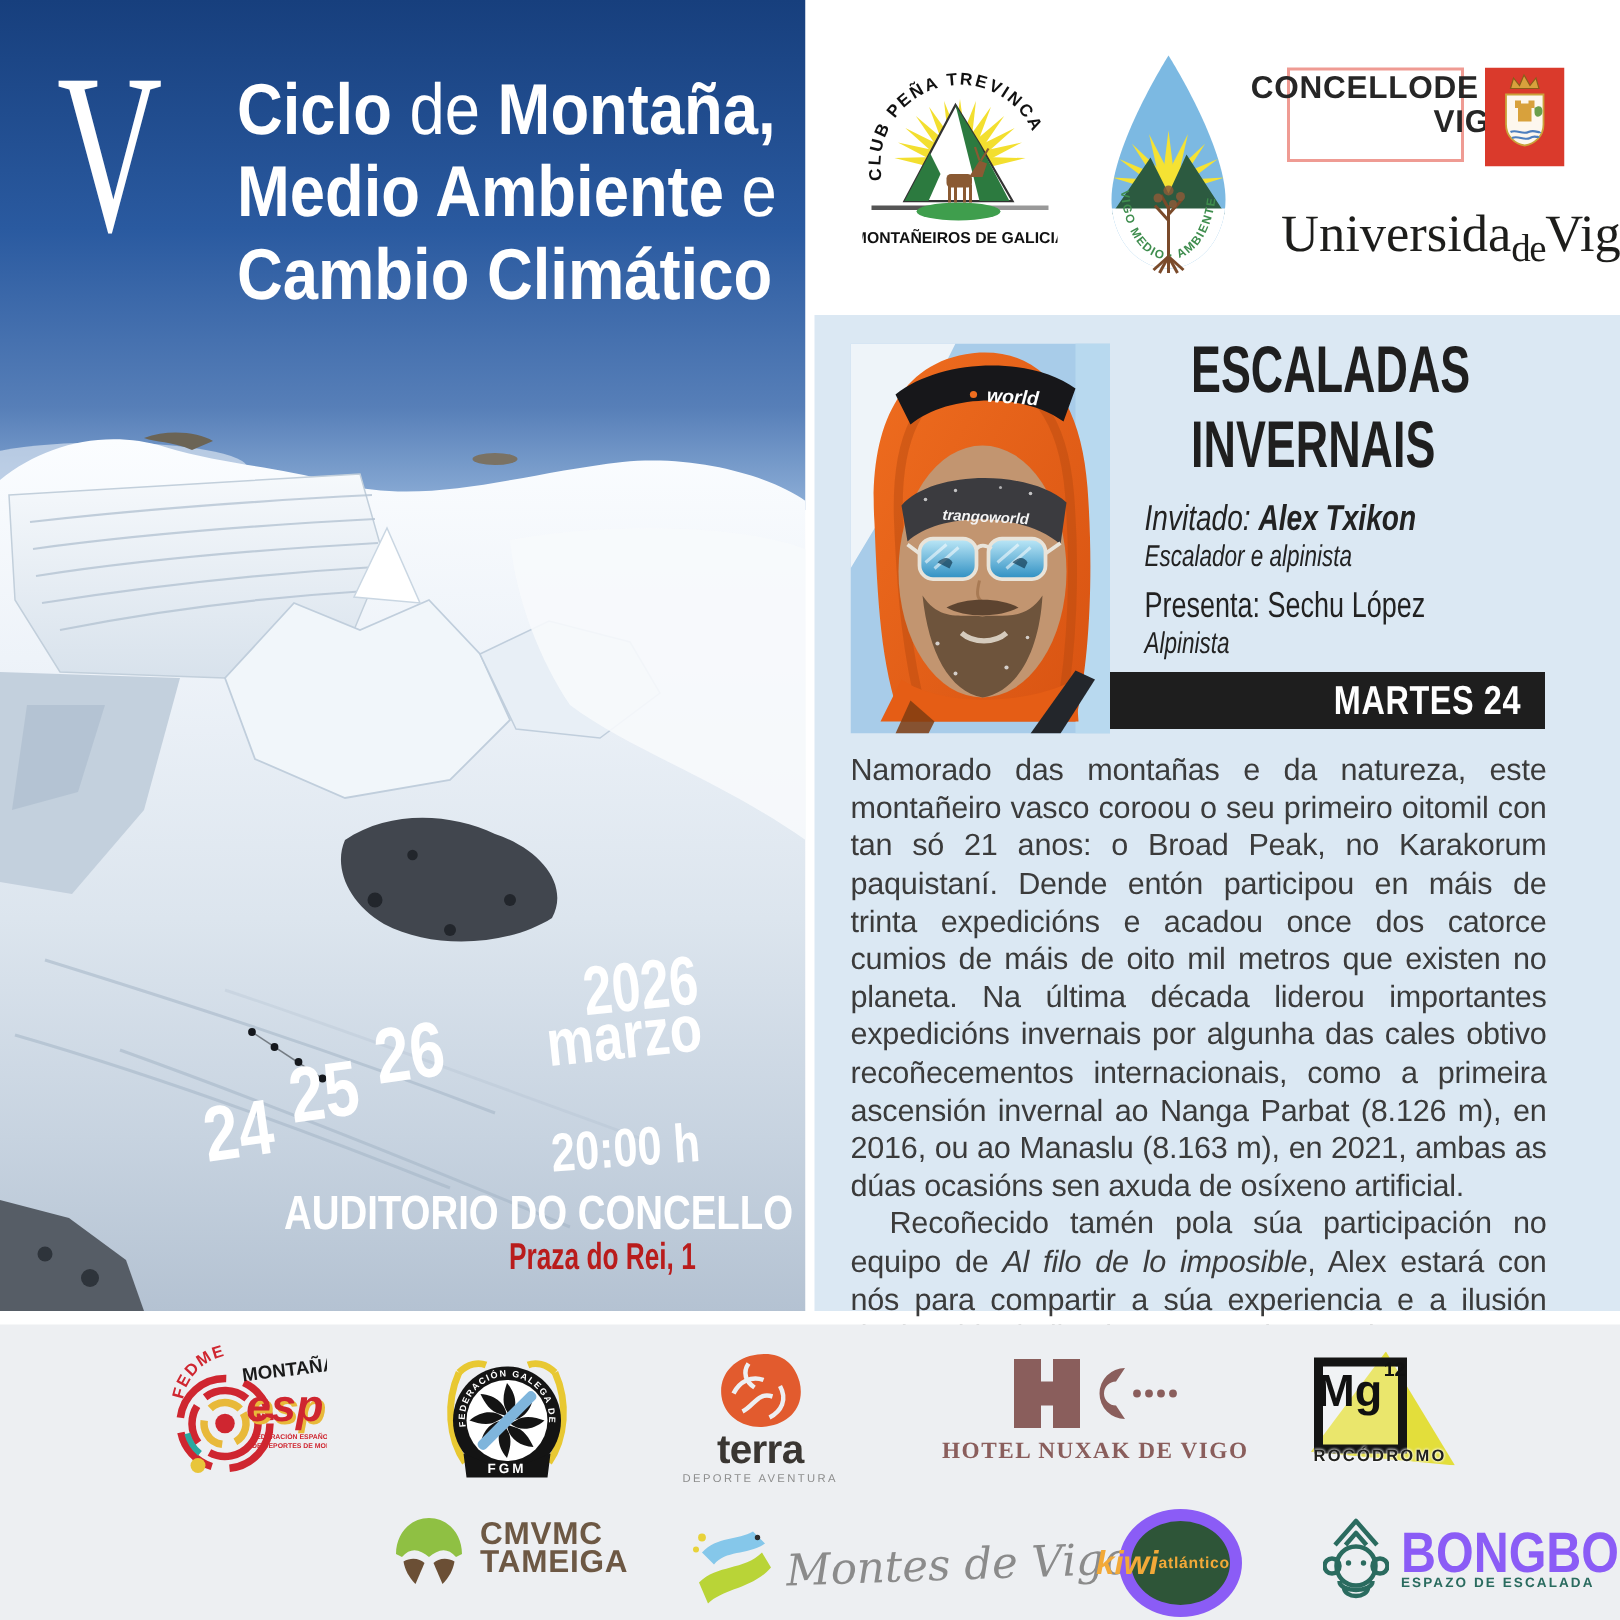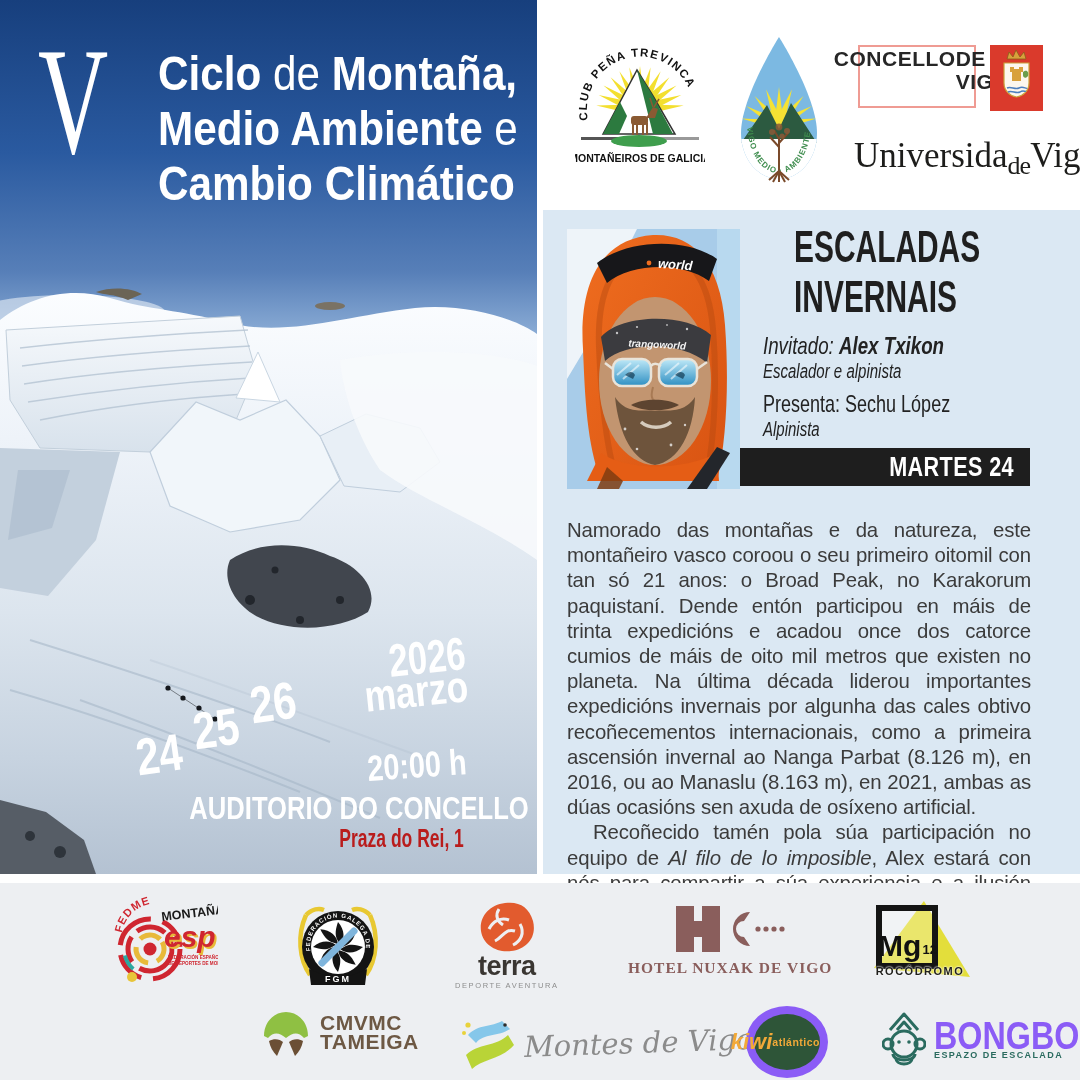--- a/index.html
+++ b/index.html
@@ -33,38 +33,38 @@
   .uni .de{font-size:26px;position:relative;top:7px;letter-spacing:-1px;}
 
   
   .panel{left:543px;top:210px;width:537px;height:664px;background:#dbe8f3;}
   .ev-title{left:220px;top:12px;color:#1f1f1f;font-size:44px;font-weight:700;line-height:50px;margin-left:31px;}
   .ev-line{position:absolute;color:#222;}
   .ev-role{font-style:italic;}
   .badge{left:197px;top:238px;width:290px;height:38px;background:#1e1e1e;color:#fff;
          display:flex;align-items:center;justify-content:flex-end;padding-right:16px;box-sizing:border-box;
          font-size:27px;font-weight:700;letter-spacing:.5px;}
-  .bodytext{left:24px;top:308px;width:464px;color:#3b3b3b;font-size:20.4px;line-height:25.2px;
+  .bodytext{left:24px;top:292px;width:464px;color:#3b3b3b;font-size:20.4px;line-height:25.2px;
             text-align:justify;letter-spacing:-.15px;}
   .bodytext p{margin:0;}
   .bodytext p+p{text-indent:26px;}
   .bodytext .it{font-style:italic;}
 
   
   .strip{left:0;top:883px;width:1080px;height:197px;background:#edeff2;}
   .logo{position:absolute;display:flex;flex-direction:column;align-items:center;}
   .terra-name{font-size:27px;font-weight:700;color:#3a3632;line-height:26px;letter-spacing:-.5px;}
   .terra-sub{font-size:7.5px;color:#8d8d8d;letter-spacing:1.6px;margin-top:2px;}
   .hotel-name{font-family:"Liberation Serif",serif;font-size:15.5px;font-weight:700;color:#8a5e5c;
               letter-spacing:1px;margin-top:7px;white-space:nowrap;}
   .mgwrap{position:relative;width:104px;height:76px;}
   .mgtri{position:absolute;left:6px;top:0;width:96px;height:76px;background:#e3de3b;
          clip-path:polygon(52% 0,0 88%,100% 100%);}
   .mgsq{position:absolute;left:8px;top:4px;width:50px;height:52px;border:6px solid #141414;background:rgba(255,255,255,.25);
-        display:flex;align-items:flex-end;justify-content:center;color:#111;font-weight:700;font-size:30px;}
+        display:flex;align-items:flex-start;justify-content:center;color:#111;font-weight:700;font-size:30px;}
   .mgsq sup{font-size:13px;position:relative;top:-6px;left:1px;}
   .mgsub{position:absolute;left:0;bottom:0;width:104px;text-align:center;font-size:11px;font-weight:700;
          color:#20201d;letter-spacing:1.5px;text-shadow:0 0 2px #fff,0 0 2px #fff;}
   .nuxak-name{color:#5b79ac;font-weight:800;font-size:35px;line-height:30px;letter-spacing:1px;
               transform:scaleX(1.02);transform-origin:left;}
   .nuxak-name sup{font-size:11px;}
   .nuxak-sub{color:#9aa2ab;font-size:9.5px;letter-spacing:3.2px;margin-top:4px;font-style:italic;}
   .cm-text{color:#6d5844;font-weight:800;font-size:21px;line-height:19px;text-align:left;letter-spacing:.5px;}
   .montes-name{font-family:"DejaVu Serif",serif;font-style:italic;color:#8b8b8b;font-size:29px;
                white-space:nowrap;transform:rotate(-2deg);}

